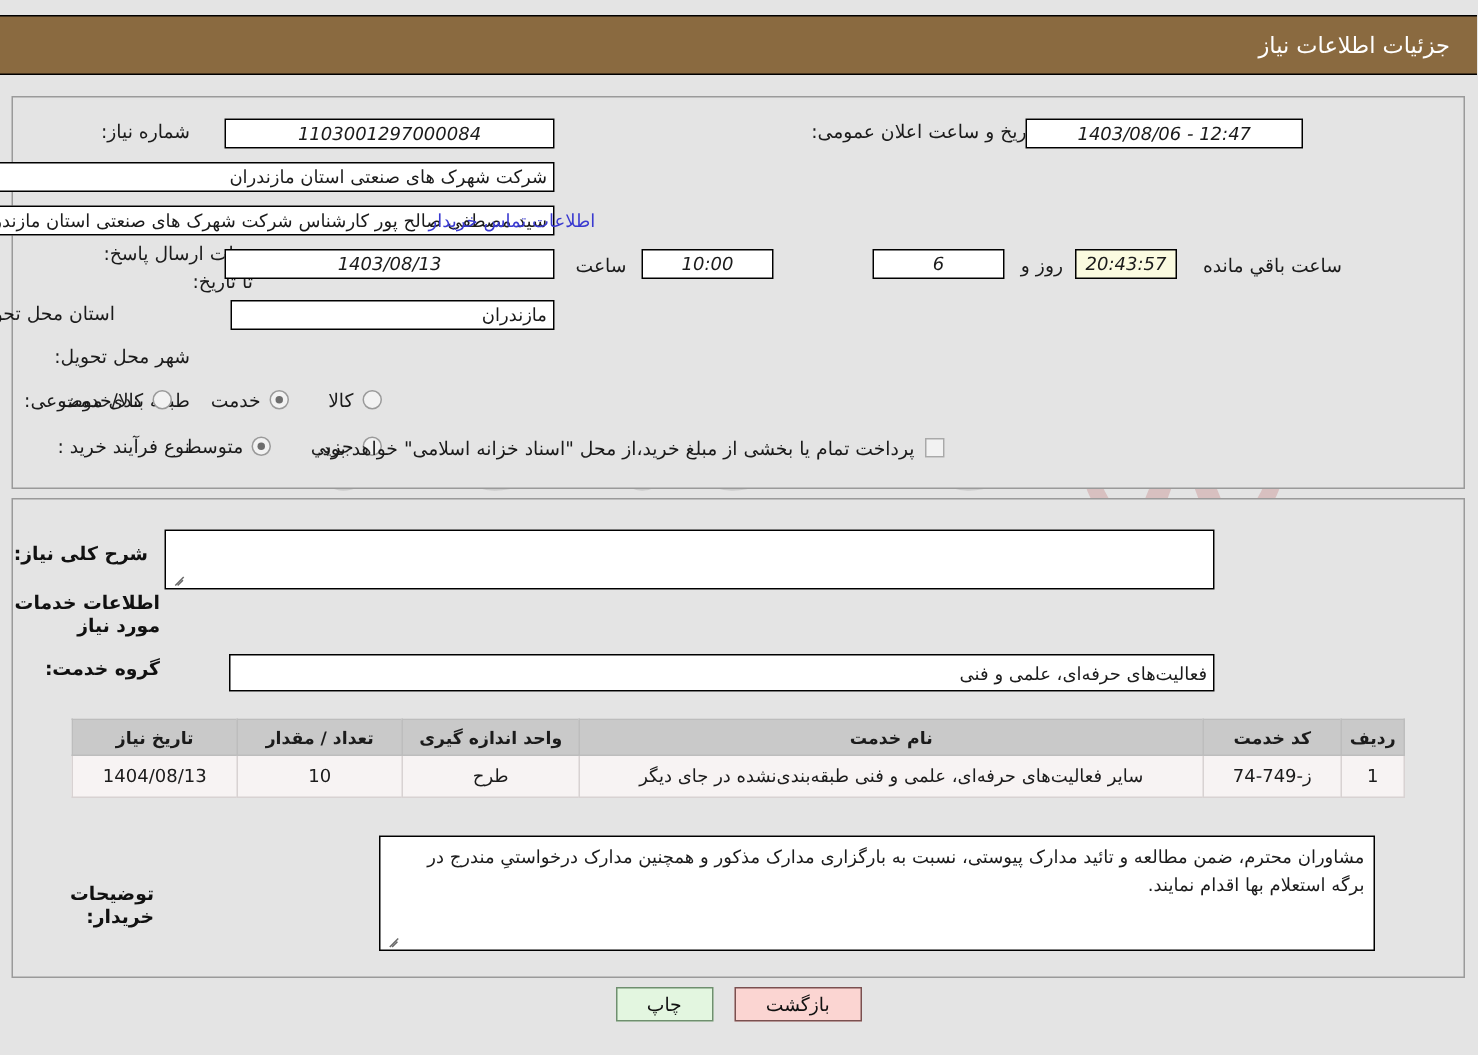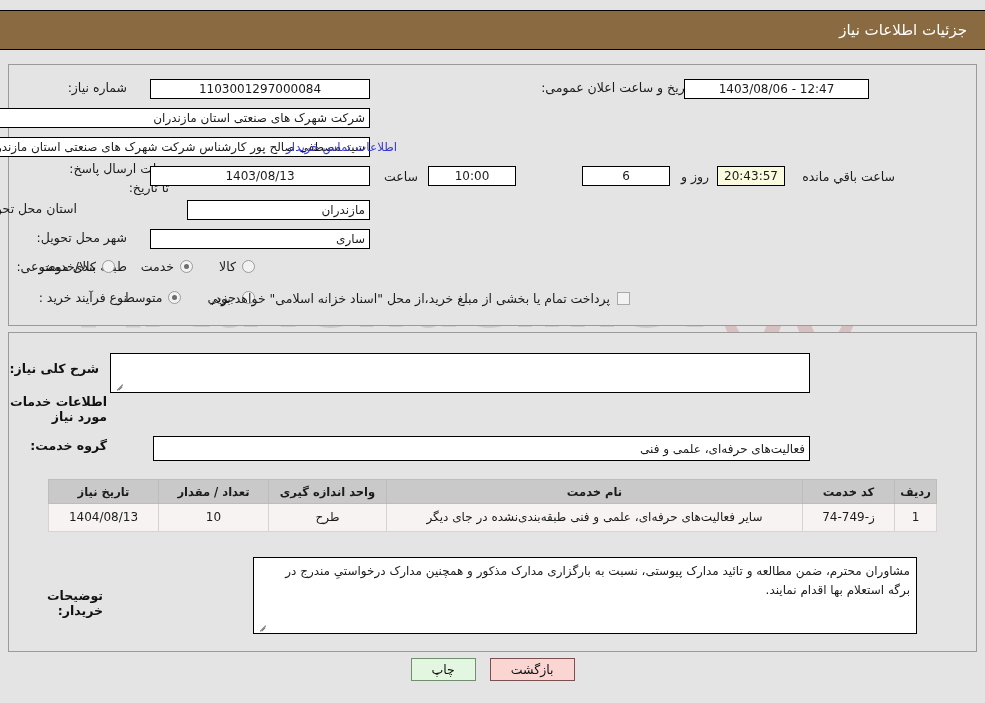--- a/index.html
+++ b/index.html
@@ -100,21 +100,21 @@
     height: 20px;
     display: flex;
     align-items: center;
     font-size: 12px;
     color: #1b1b1b;
     padding: 0 4px;
     font-family: "DejaVu Sans", sans-serif;
     overflow: hidden;
     white-space: nowrap;
   }
-  .box.center { justify-content: center; }
+  .box.center { justify-content: center; font-style: italic; }
   .box.right { justify-content: flex-start; }
   .box.yellow { background: #fbfbe0; }
   .link {
     color: #3a3ad0;
     font-size: 12px;
     white-space: nowrap;
     cursor: pointer;
     font-family: "DejaVu Sans", sans-serif;
   }
 
@@ -302,26 +302,25 @@
   <span class="lbl" style="position:absolute; right:567px; top:169px; z-index:4;">ساعت</span>
   <div class="box center" style="position:absolute; right:469px; top:166px; width:88px; z-index:4;">10:00</div>
   <div class="box center" style="position:absolute; right:315px; top:166px; width:88px; z-index:4;">6</div>
   <span class="lbl" style="position:absolute; right:276px; top:169px; z-index:4;">روز و</span>
   <div class="box center yellow" style="position:absolute; right:200px; top:166px; width:68px; z-index:4;">20:43:57</div>
   <span class="lbl" style="position:absolute; right:90px; top:169px; z-index:4;">ساعت باقي مانده</span>
 
   <div class="frow" style="right:908px; top:201px;">
     <span class="lbl">استان محل تحویل:</span>
   </div>
-  <div class="box right" style="position:absolute; right:615px; top:200px; width:183px; z-index:4;">مازندران</div>
+  <div class="box right" style="position:absolute; right:615px; top:200px; width:216px; z-index:4;">مازندران</div>
 
   <div class="frow" style="right:858px; top:230px;">
     <span class="lbl">شهر محل تحویل:</span>
   </div>
-  <div class="box right" style="position:absolute; right:615px; top:229px; width:220px; z-index:4;">ساری</div>
 
   <div class="frow" style="right:858px; top:259px;">
     <span class="lbl">طبقه بندی موضوعی:</span>
   </div>
   <div class="frow" style="right:730px; top:259px; gap:26px;">
     <span class="opt">
       <span class="radio"></span>
       <span class="lbl">کالا</span>
     </span>
     <span class="opt">

